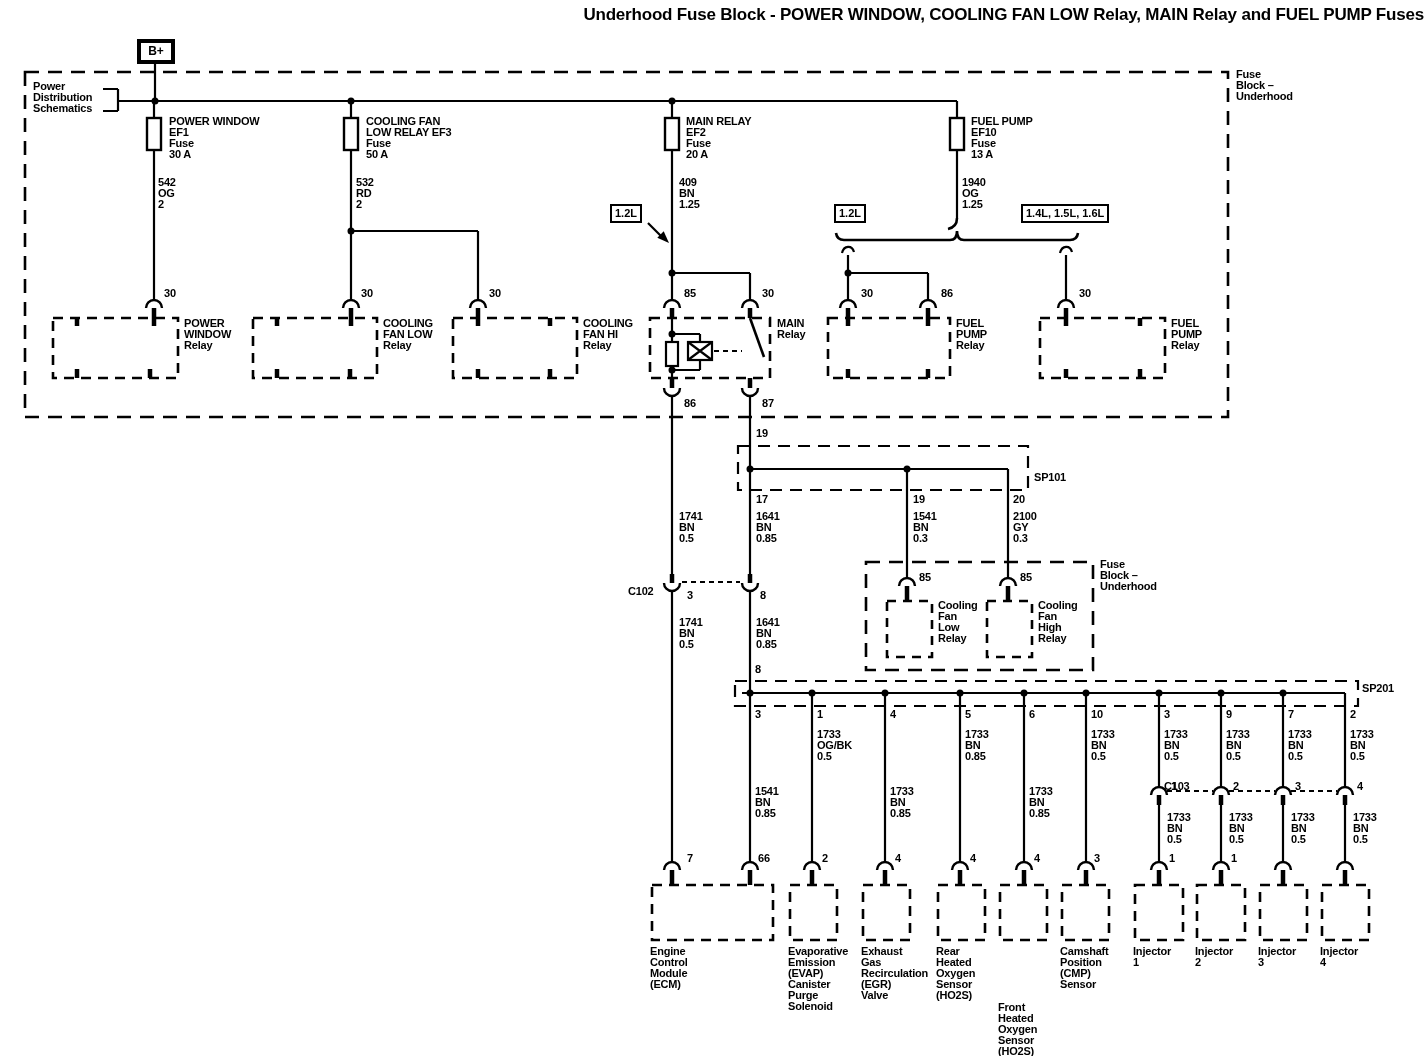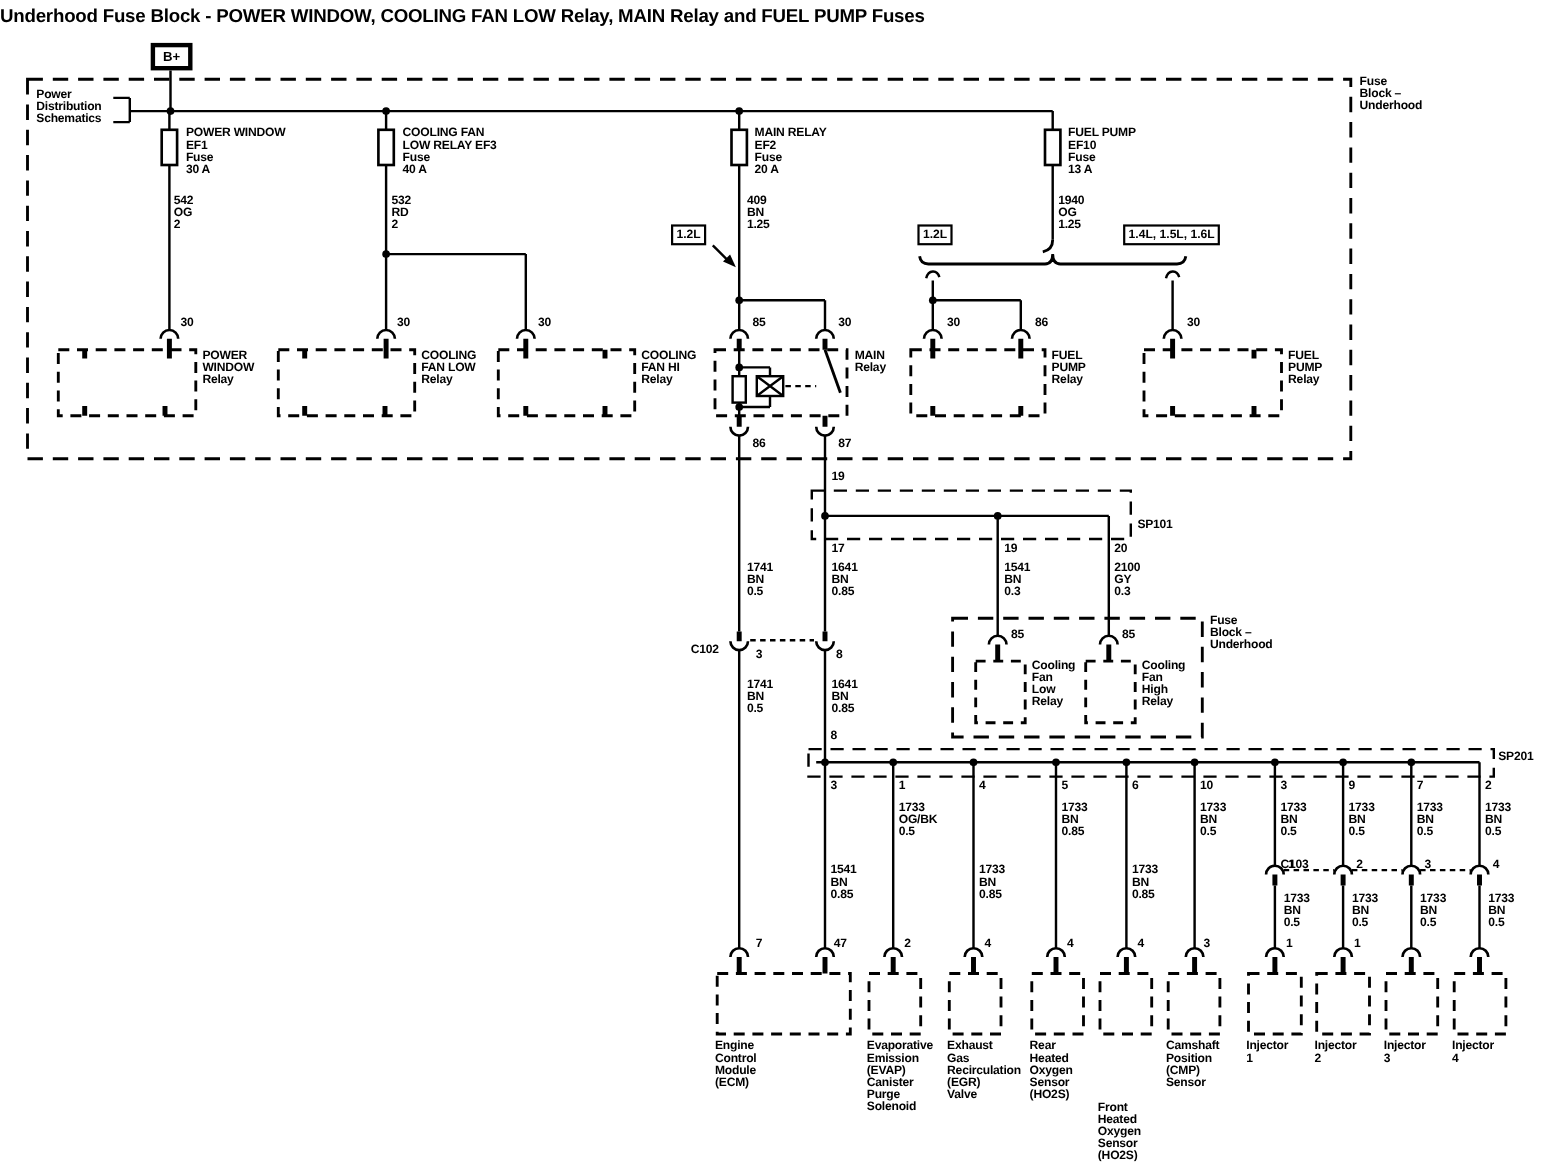--- a/index.html
+++ b/index.html
@@ -1,21 +1,21 @@
 <!DOCTYPE html>
 <html><head>
 <meta charset="utf-8">
 <style>
   html,body{margin:0;padding:0;background:#fff;}
   .stage{position:relative;width:1424px;height:1056px;background:#fff;overflow:hidden;
          font-family:"Liberation Sans","DejaVu Sans",sans-serif;color:#000;}
   svg.wires{position:absolute;left:0;top:0;}
   .lbl{position:absolute;font-weight:bold;font-size:11px;line-height:11px;
        white-space:pre-line;letter-spacing:-0.2px;}
-  .title{position:absolute;left:0;top:5px;width:1424px;text-align:left;
+  .title{position:absolute;left:0;top:5px;width:1424px;text-align:right;
          font-size:17px;font-weight:bold;letter-spacing:-0.2px;}
   .bplus{position:absolute;left:137px;top:39px;width:30px;height:17px;border:4px solid #000;
          font-size:12px;font-weight:bold;text-align:center;line-height:17px;}
   .tag{position:absolute;height:15px;border:2px solid #000;font-size:11px;font-weight:bold;
        text-align:center;line-height:15px;padding:0 3px;white-space:nowrap;}
 </style>
 </head>
 <body>
 
 <div class="stage">
@@ -169,21 +169,21 @@
 Block –
 Underhood</div>
 
 <div class="lbl" style="left:169px;top:116px">POWER WINDOW
 EF1
 Fuse
 30 A</div>
 <div class="lbl" style="left:366px;top:116px">COOLING FAN
 LOW RELAY EF3
 Fuse
-40 A</div>
+50 A</div>
 <div class="lbl" style="left:686px;top:116px">MAIN RELAY
 EF2
 Fuse
 20 A</div>
 <div class="lbl" style="left:971px;top:116px">FUEL PUMP
 EF10
 Fuse
 13 A</div>
 
 <div class="lbl" style="left:158px;top:177px">542
@@ -335,21 +335,21 @@
 BN
 0.5</div>
 <div class="lbl" style="left:1291px;top:812px">1733
 BN
 0.5</div>
 <div class="lbl" style="left:1353px;top:812px">1733
 BN
 0.5</div>
 
 <div class="lbl" style="left:687px;top:853px">7</div>
-<div class="lbl" style="left:758px;top:853px">47</div>
+<div class="lbl" style="left:758px;top:853px">66</div>
 <div class="lbl" style="left:822px;top:853px">2</div>
 <div class="lbl" style="left:895px;top:853px">4</div>
 <div class="lbl" style="left:970px;top:853px">4</div>
 <div class="lbl" style="left:1034px;top:853px">4</div>
 <div class="lbl" style="left:1094px;top:853px">3</div>
 <div class="lbl" style="left:1169px;top:853px">1</div>
 <div class="lbl" style="left:1231px;top:853px">1</div>
 
 <div class="lbl" style="left:650px;top:946px">Engine
 Control

